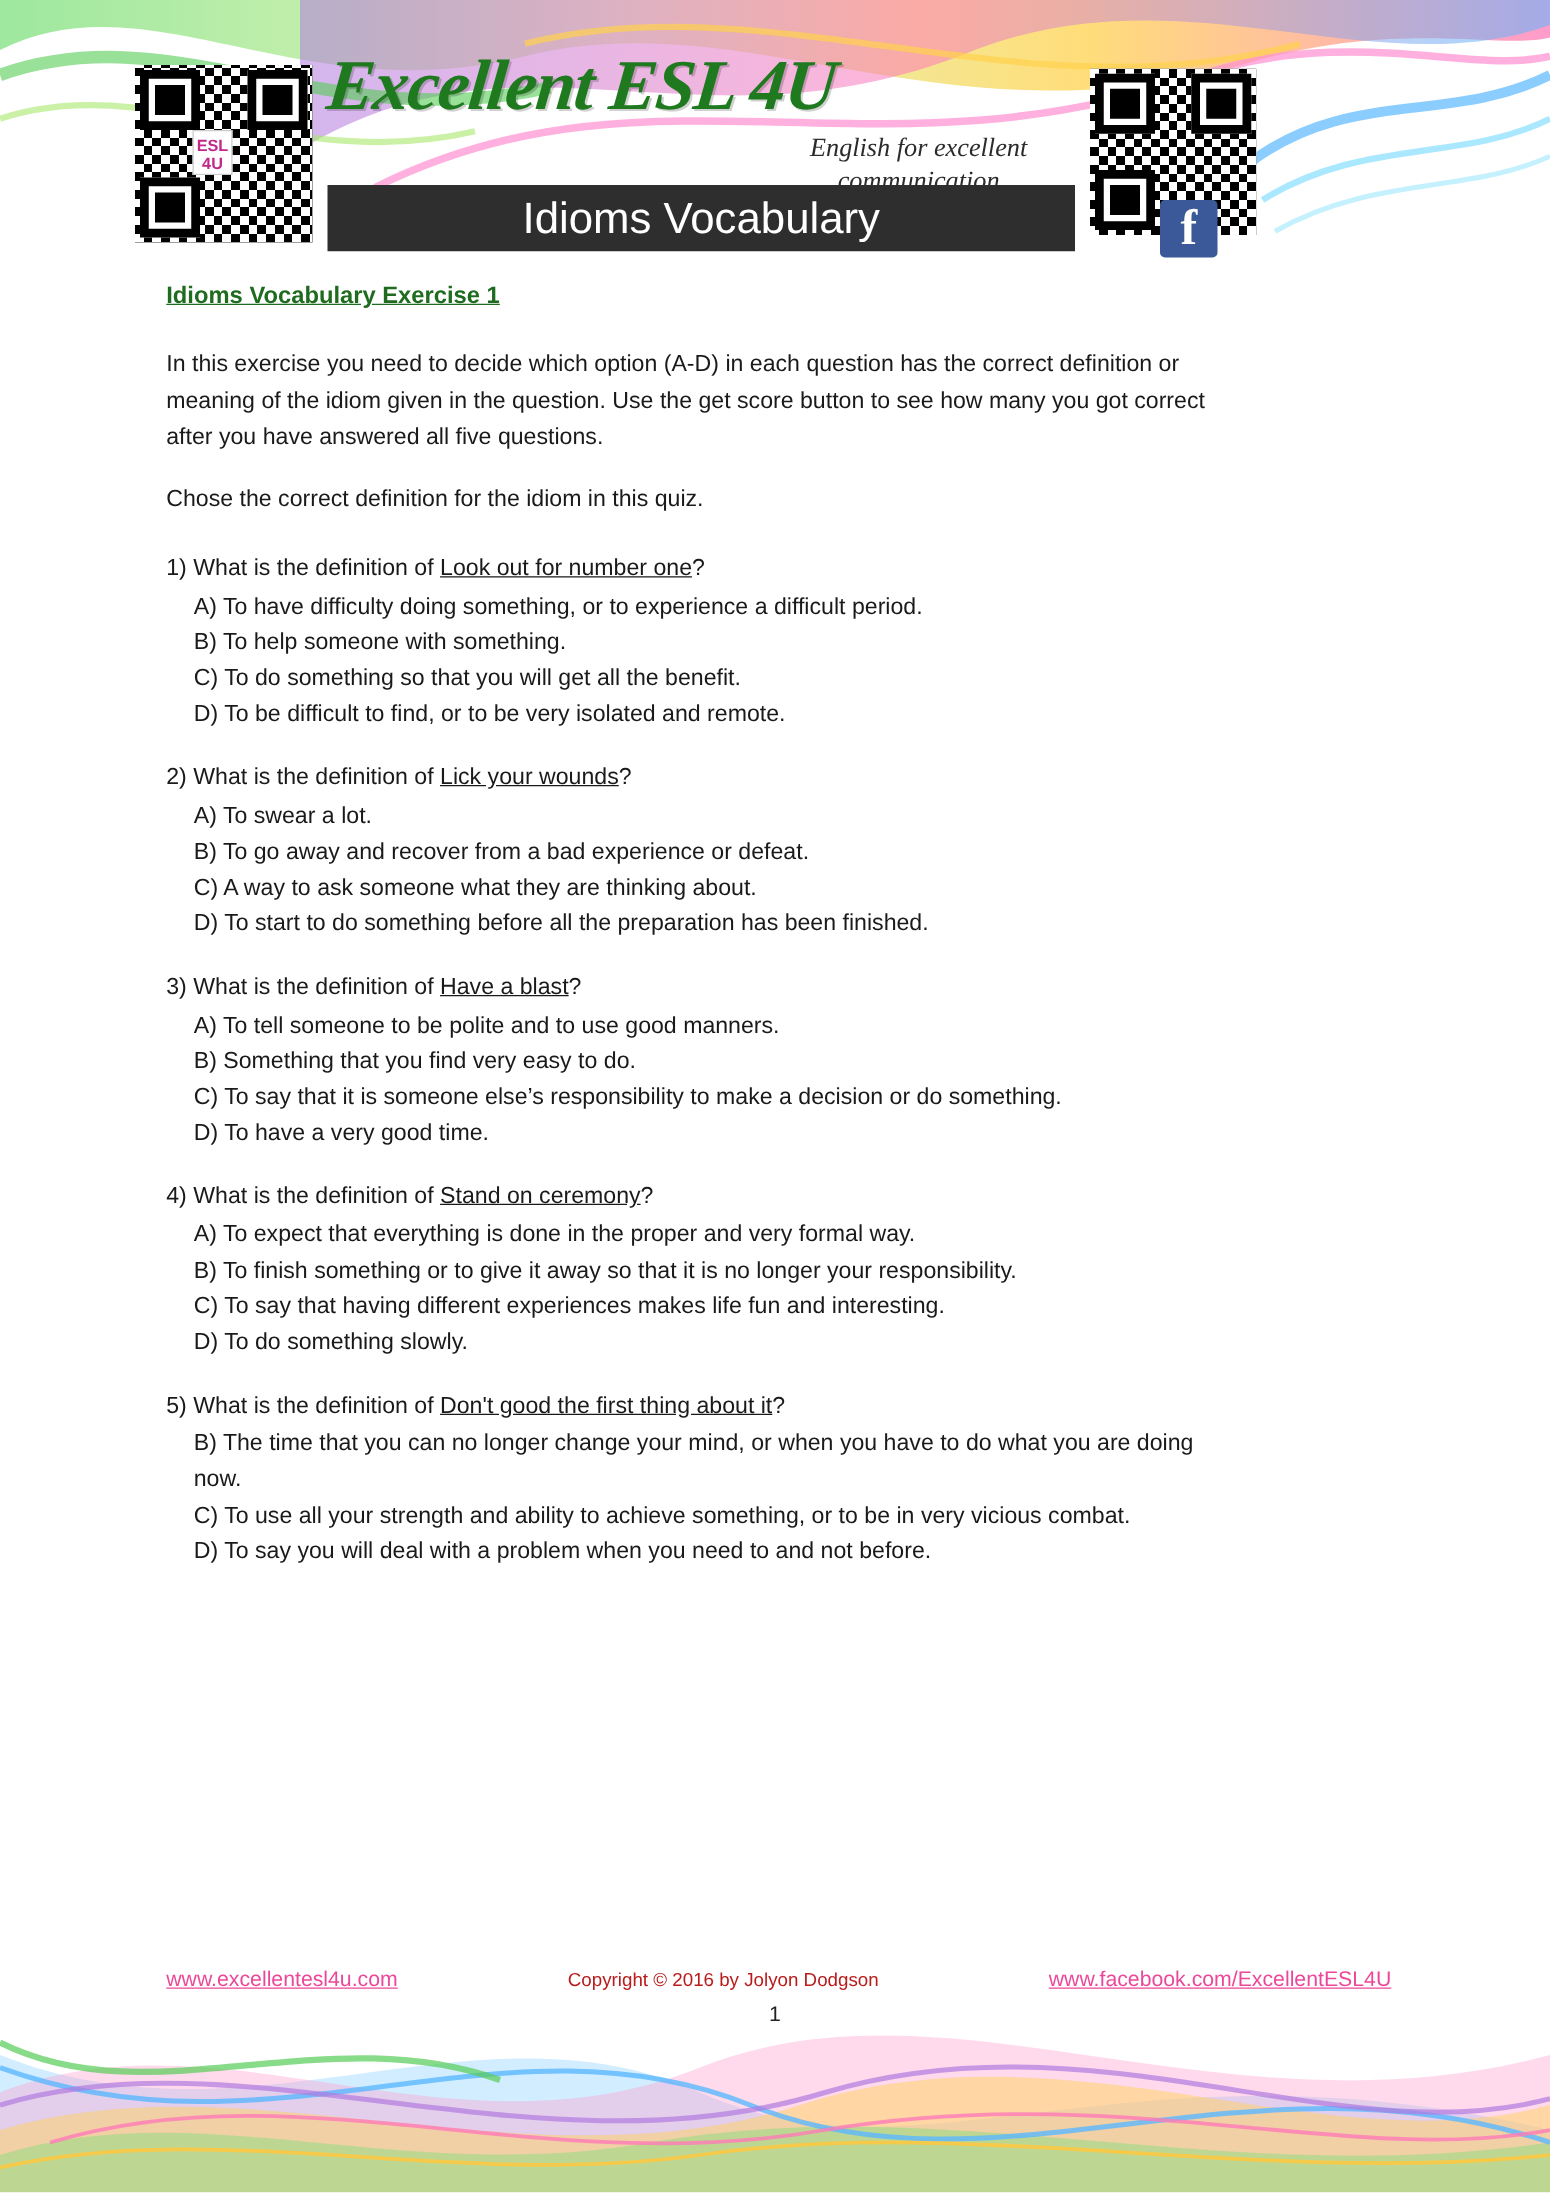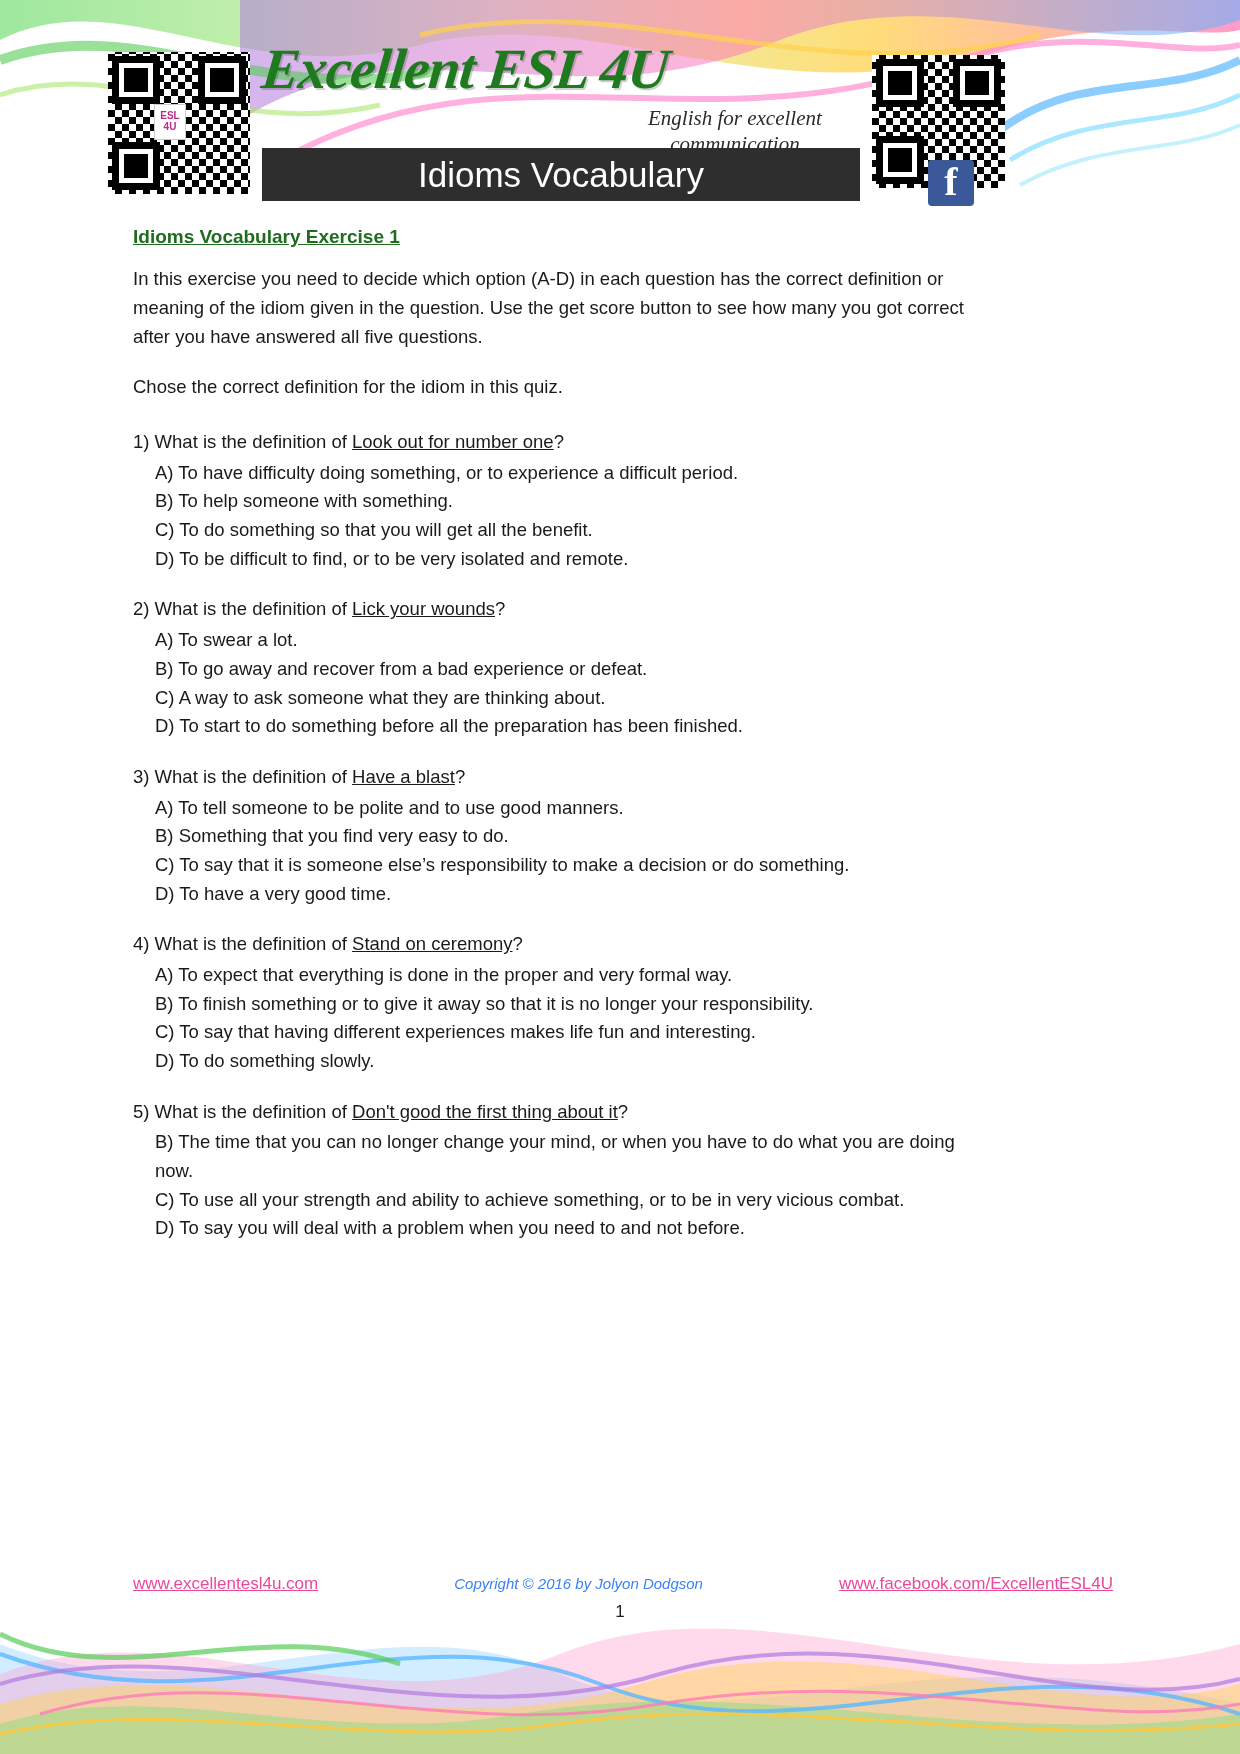--- a/index.html
+++ b/index.html
@@ -56,21 +56,21 @@
   }
   .qr-f-tl { top: 4px; left: 4px; }
   .qr-f-tr { top: 4px; right: 4px; }
   .qr-f-bl { bottom: 4px; left: 4px; }
   .qr-center-logo {
     position: absolute;
     top: 52px; left: 46px;
     width: 32px; height: 36px;
     background: #fff;
     border: 1px solid #ccc;
-    font-size: 10px;
+    font-size: 13px;
     color: #c0288a;
     font-weight: bold;
     line-height: 1.1;
     text-align: center;
     padding-top: 5px;
     box-sizing: border-box;
   }
   .fb-badge {
     position: absolute;
     top: 105px; left: 56px;
@@ -134,21 +134,21 @@
     top: 222px;
     width: 860px;
     font-size: 18.5px;
     line-height: 1.55;
   }
   .ex-title {
     color: #1f6b1f;
     font-weight: bold;
     text-decoration: underline;
     font-size: 19px;
-    margin-bottom: 14px;
+    margin-bottom: 26px;
   }
   .para {
     margin-bottom: 22px;
   }
   .para.tight { margin-bottom: 26px; }
   .q-block { margin-bottom: 22px; }
   .q-stem { margin-bottom: 2px; }
   .q-stem u { text-decoration: underline; }
   .opt {
     margin-left: 22px;
@@ -171,22 +171,21 @@
     justify-content: space-between;
     align-items: baseline;
     font-size: 17px;
   }
   .footer-link {
     color: #ec4899;
     text-decoration: underline;
   }
   .copyright {
     font-size: 15px;
-    color: #3b82f6;
-    font-style: italic;
+    color: #b91c1c;
   }
   .page-num {
     position: absolute;
     top: 72px;
     left: 0;
     width: 1240px;
     text-align: center;
     font-size: 17px;
     color: #222;
   }

